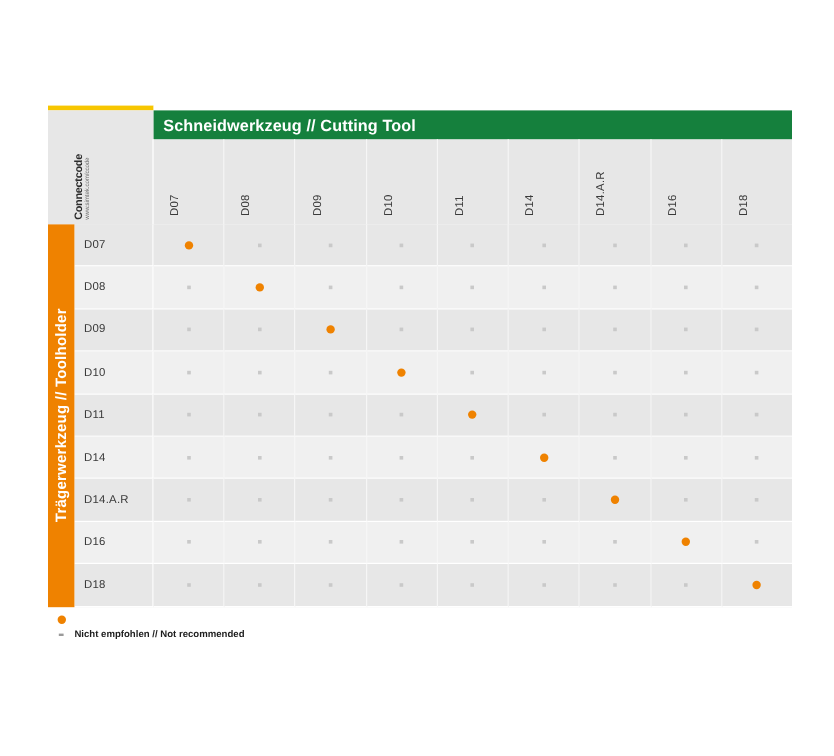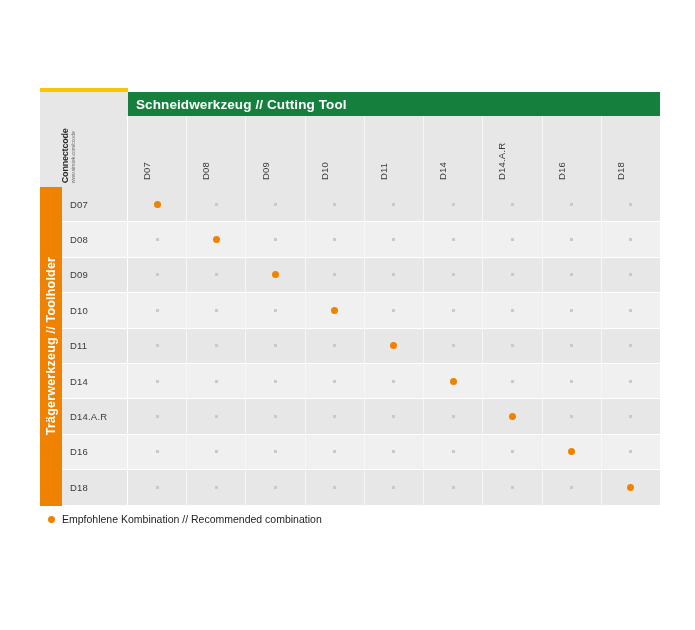--- a/index.html
+++ b/index.html
@@ -564,15 +564,20 @@
       </div>
   </div>
 
 </div>
 
 <div id="legend">
   <div class="legend-row primary">
     <span class="legend-marker">
         <span class="legend-dot"></span>
       </span>
-    <span class="legend-text-primary">Empfohlene Kombination // Recommended combination</span>
+  </div>
+  <div class="legend-row">
+    <span class="legend-marker">
+        <span class="legend-dash"></span>
+      </span>
+    <span class="legend-text-secondary">Nicht empfohlen // Not recommended</span>
   </div>
 </div>
 
 </body></html>

